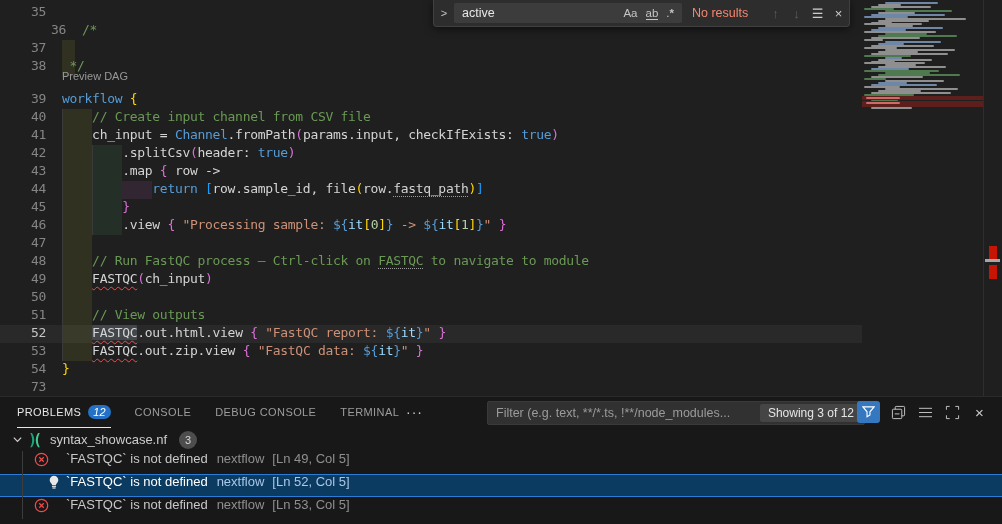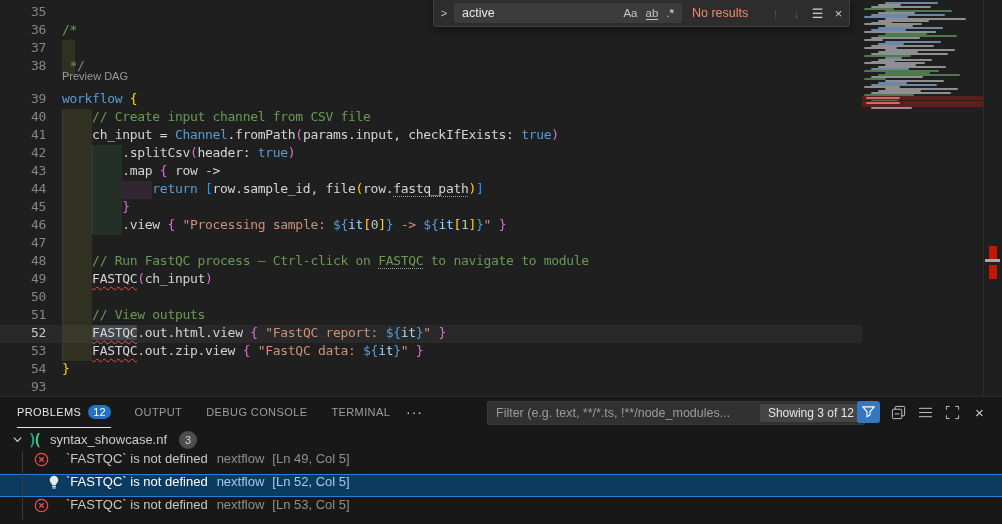--- a/index.html
+++ b/index.html
@@ -53,21 +53,21 @@
   .rcursor{position:absolute;background:#a6a6a6;}
 
   
   #panel{position:absolute;left:0;top:396px;width:1002px;height:128px;background:#181818;border-top:1px solid #2b2b2b;}
   #panel-header{position:relative;height:31px;display:flex;align-items:stretch;}
   .ptab{display:flex;align-items:center;margin-left:24px;color:#9d9d9d;font-size:11px;
         letter-spacing:0.4px;cursor:pointer;border-bottom:1px solid transparent;}
   .ptab:first-child{margin-left:17px;}
   .ptab.active{color:#e7e7e7;border-bottom-color:#e7e7e7;}
   .ptab .badge{margin-left:7px;background:#2472c8;color:#fff;border-radius:9px;min-width:12px;
-        padding:1px 5px;font-size:11px;text-align:right;letter-spacing:0;}
+        padding:1px 5px;font-size:11px;text-align:right;letter-spacing:0;font-style:italic;}
   .pmore{display:flex;align-items:center;margin-left:18px;color:#cccccc;font-size:14px;letter-spacing:1px;cursor:pointer;}
   #pfilter{position:absolute;left:487px;top:4px;width:366px;height:22px;background:#313131;
         border:1px solid #3a3a3a;border-radius:2px;display:flex;align-items:center;padding:0 2px 0 8px;}
   #pfilter .ph{flex:1;color:#9b9b9b;font-size:12.5px;white-space:nowrap;overflow:hidden;}
   #pfilter .count{background:#454545;color:#e6e6e6;font-size:12px;border-radius:2px;padding:2px 8px;white-space:nowrap;}
   #pfunnel{position:absolute;left:857px;top:4px;width:23px;height:22px;background:#3678bf;border-radius:3px;
         display:flex;align-items:center;justify-content:center;cursor:pointer;}
   .pacts{position:absolute;right:14px;top:4px;height:22px;display:flex;align-items:center;gap:10px;}
   .pact{width:17px;height:17px;display:flex;align-items:center;justify-content:center;color:#cccccc;cursor:pointer;}
 
@@ -90,21 +90,21 @@
   .prow.selected .src,.prow.selected .loc{color:#a9c7e8;}
   #tree-guide{position:absolute;left:22px;width:1px;background:#3c3c3c;}
 </style>
 </head>
 <body>
 
 <div id="app">
 
   <div id="editor">
       <div class="code-row" style="top: 4px;"><span class="ln">35</span><span class="code-text"></span></div>
-      <div class="code-row" style="top: 22px;"><span class="ln">36</span><span class="code-text"><span class="c-comment">/*</span></span></div>
+      <div class="code-row" style="top: 22px; margin-left: 20px;"><span class="ln">36</span><span class="code-text"><span class="c-comment">/*</span></span></div>
       <div class="code-row" style="top: 40px;"><div class="tint l0" style="left: 62px; width: 13px;"></div><span class="ln">37</span></div>
       <div class="code-row" style="top: 58px; padding-left: 23px;"><div class="tint l0" style="left: 62px; width: 13px;"></div><span class="ln">38</span><span class="code-text"><span class="c-comment"> */</span></span></div>
       <div class="lens-row" style="top: 70px;">
         <span class="lens-text">Preview DAG</span>
       </div>
       <div class="code-row" style="top: 91px;"><span class="ln">39</span><span class="code-text"><span class="c-kw">workflow </span><span class="c-b1">{</span></span></div>
       <div class="code-row" style="top: 109px;"><div class="tint l0" style="left: 62px; width: 30.1px;"></div><span class="ln">40</span><span class="code-text"><span class="c-fg">    </span><span class="c-comment">// Create input channel from CSV file</span></span></div>
       <div class="code-row" style="top: 127px;"><div class="tint l0" style="left: 62px; width: 30.1px;"></div><span class="ln">41</span><span class="code-text"><span class="c-fg">    </span><span class="c-fg">ch_input = </span><span class="c-kw">Channel</span><span class="c-fg">.fromPath</span><span class="c-b2">(</span><span class="c-fg">params.input, checkIfExists: </span><span class="c-kw">true</span><span class="c-b2">)</span></span></div>
       <div class="code-row" style="top: 145px;"><div class="tint l0" style="left: 62px; width: 30.1px;"></div><div class="tint l1" style="left: 92.1px; width: 30.1px;"></div><span class="ln">42</span><span class="code-text"><span class="c-fg">        </span><span class="c-fg">.splitCsv</span><span class="c-b2">(</span><span class="c-fg">header: </span><span class="c-kw">true</span><span class="c-b2">)</span></span></div>
       <div class="code-row" style="top: 163px;"><div class="tint l0" style="left: 62px; width: 30.1px;"></div><div class="tint l1" style="left: 92.1px; width: 30.1px;"></div><span class="ln">43</span><span class="code-text"><span class="c-fg">        </span><span class="c-fg">.map </span><span class="c-b2">{</span><span class="c-fg"> row -&gt;</span></span></div>
@@ -112,21 +112,21 @@
       <div class="code-row" style="top: 199px;"><div class="tint l0" style="left: 62px; width: 30.1px;"></div><div class="tint l1" style="left: 92.1px; width: 30.1px;"></div><span class="ln">45</span><span class="code-text"><span class="c-fg">        </span><span class="c-b2">}</span></span></div>
       <div class="code-row" style="top: 217px;"><div class="tint l0" style="left: 62px; width: 30.1px;"></div><div class="tint l1" style="left: 92.1px; width: 30.1px;"></div><span class="ln">46</span><span class="code-text"><span class="c-fg">        </span><span class="c-fg">.view </span><span class="c-b2">{</span><span class="c-fg"> </span><span class="c-str">"Processing sample: </span><span class="c-kw">${</span><span class="c-var">it</span><span class="c-b1">[</span><span class="c-num">0</span><span class="c-b1">]</span><span class="c-kw">}</span><span class="c-str"> -&gt; </span><span class="c-kw">${</span><span class="c-var">it</span><span class="c-b1">[</span><span class="c-num">1</span><span class="c-b1">]</span><span class="c-kw">}</span><span class="c-str">"</span><span class="c-fg"> </span><span class="c-b2">}</span></span></div>
       <div class="code-row" style="top: 235px;"><div class="tint l0" style="left: 62px; width: 30.1px;"></div><span class="ln">47</span><span class="code-text"></span></div>
       <div class="code-row" style="top: 253px;"><div class="tint l0" style="left: 62px; width: 30.1px;"></div><span class="ln">48</span><span class="code-text"><span class="c-fg">    </span><span class="c-comment">// Run FastQC process – Ctrl-click on </span><span class="c-comment u-dots">FASTQC</span><span class="c-comment"> to navigate to module</span></span></div>
       <div class="code-row" style="top: 271px;"><div class="tint l0" style="left: 62px; width: 30.1px;"></div><span class="ln">49</span><span class="code-text"><span class="c-fg">    </span><span class="c-fg u-err">FASTQC</span><span class="c-b2">(</span><span class="c-fg">ch_input</span><span class="c-b2">)</span></span></div>
       <div class="code-row" style="top: 289px;"><div class="tint l0" style="left: 62px; width: 30.1px;"></div><span class="ln">50</span><span class="code-text"></span></div>
       <div class="code-row" style="top: 307px;"><div class="tint l0" style="left: 62px; width: 30.1px;"></div><span class="ln">51</span><span class="code-text"><span class="c-fg">    </span><span class="c-comment">// View outputs</span></span></div>
       <div class="code-row current" style="top: 325px;"><div class="tint l0" style="left: 62px; width: 30.1px;"></div><span class="ln">52</span><span class="code-text"><span class="c-fg">    </span><span class="c-fg u-err w-hl">FASTQC</span><span class="c-fg">.out.html.view </span><span class="c-b2">{</span><span class="c-fg"> </span><span class="c-str">"FastQC report: </span><span class="c-kw">${</span><span class="c-var">it</span><span class="c-kw">}</span><span class="c-str">"</span><span class="c-fg"> </span><span class="c-b2">}</span></span></div>
       <div class="code-row" style="top: 343px;"><div class="tint l0" style="left: 62px; width: 30.1px;"></div><span class="ln">53</span><span class="code-text"><span class="c-fg">    </span><span class="c-fg u-err">FASTQC</span><span class="c-fg">.out.zip.view </span><span class="c-b2">{</span><span class="c-fg"> </span><span class="c-str">"FastQC data: </span><span class="c-kw">${</span><span class="c-var">it</span><span class="c-kw">}</span><span class="c-str">"</span><span class="c-fg"> </span><span class="c-b2">}</span></span></div>
       <div class="code-row" style="top: 361px;"><span class="ln">54</span><span class="code-text"><span class="c-b1">}</span></span></div>
-      <div class="code-row" style="top: 379px;"><span class="ln">93</span><span class="code-text"></span></div>
+      <div class="code-row" style="top: 379px;"><span class="ln">73</span><span class="code-text"></span></div>
       <div class="guide" style="left: 62px; top: 109px; height: 252px;"></div>
       <div class="guide" style="left: 92.1px; top: 145px; height: 90px;"></div>
     </div>
 
   <div id="find">
     <div class="sash">&gt;</div>
     <div class="finput">
       <span class="q">active</span>
       <span class="ficon">Aa</span>
       <span class="ficon"><span class="ab">ab</span></span>
@@ -206,21 +206,21 @@
       <div class="rcursor" style="left: 1px; width: 15px; top: 259px; height: 3px;"></div>
     </div>
 
   <div id="panel">
     <div id="panel-header">
       <div class="ptab active">
           <span>PROBLEMS</span>
           <span class="badge">12</span>
         </div>
         <div class="ptab">
-          <span>OUTPUT</span>
+          <span>CONSOLE</span>
         </div>
         <div class="ptab">
           <span>DEBUG CONSOLE</span>
         </div>
         <div class="ptab">
           <span>TERMINAL</span>
         </div>
         <span class="pmore" style="position:absolute;left:388px;top:0;height:30px;">···</span>
       <div id="pfilter">
         <span class="ph">Filter (e.g. text, **/*.ts, !**/node_modules...</span>

